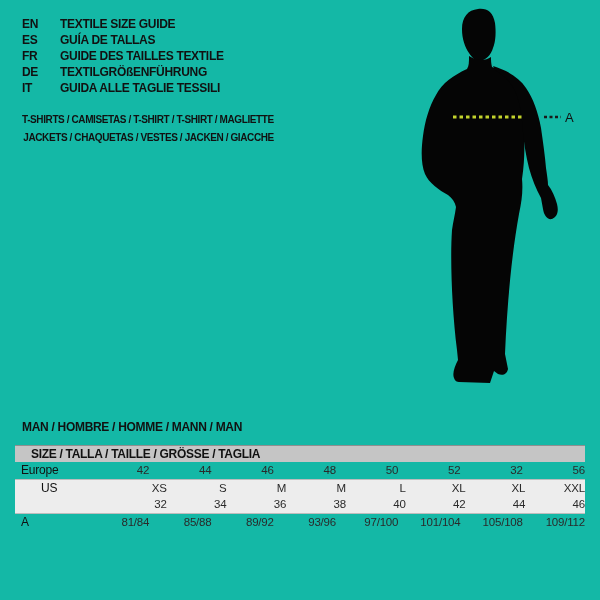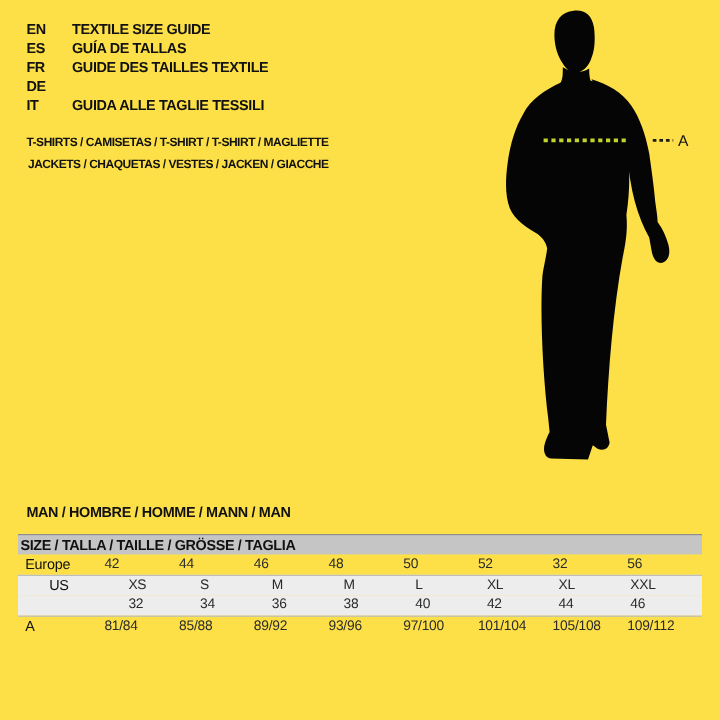--- a/index.html
+++ b/index.html
@@ -1,42 +1,42 @@
 <!DOCTYPE html>
 <html style="--figure: #050505; --measure_line: #c3d32d; --table_header_bg: #c5c5c5; --row_alt_bg: #ededed;"><head>
 <meta charset="utf-8">
 <style>
   html,body{margin:0;padding:0;background:#fff;}
   body{width:600px;height:600px;font-family:"Liberation Sans",sans-serif;color:#111;}
-  .page{position:relative;width:600px;height:600px;background:#fde047;overflow:hidden;}
+  .page{position:relative;width:600px;height:600px;background:#14b8a6;overflow:hidden;}
 
   
   .langs{position:absolute;top:16px;left:22px;}
   .lang-row{display:flex;height:16px;align-items:center;font-weight:bold;font-size:12px;letter-spacing:-0.3px;}
   .lang-code{width:38px;}
 
   
   .cats{position:absolute;top:111px;left:22px;font-weight:bold;font-size:10px;line-height:17.5px;letter-spacing:-0.4px;white-space:nowrap;text-align:right;}
 
   
   .figure-svg{position:absolute;left:395px;top:0;width:205px;height:400px;}
   .silhouette{fill:var(--figure,#050505);}
   .measure-label{font-family:"Liberation Sans",sans-serif;font-size:13px;fill:#111;}
 
   
   .man-title{position:absolute;left:22px;top:420px;font-weight:bold;font-size:12px;letter-spacing:-0.3px;}
 
   
   .size-table{position:absolute;left:15px;top:445px;width:570px;font-size:12px;}
-  .thead{background:var(--table_header_bg,#c5c5c5);border-top:1px solid #8f8f8f;height:16px;line-height:16px;padding-left:2px;font-weight:bold;letter-spacing:-0.3px;}
+  .thead{background:var(--table_header_bg,#c5c5c5);border-top:1px solid #8f8f8f;height:16px;line-height:16px;padding-left:16px;font-weight:bold;letter-spacing:-0.3px;}
   .trow{display:flex;height:16.5px;align-items:center;}
   .trow.alt{background:var(--row_alt_bg,#ededed);padding-left:20px;}
   .trow.sep{border-top:1px solid #bdbdbd;}
   .tlabel{width:66px;padding-left:6px;letter-spacing:-0.2px;}
-  .tcell{flex:1;text-align:left;color:#2a2a2a;font-size:11.5px;letter-spacing:-0.2px;}
+  .tcell{flex:1;text-align:right;color:#2a2a2a;font-size:11.5px;letter-spacing:-0.2px;}
 
   
   .footnote{position:absolute;left:22px;top:548px;font-weight:bold;font-size:12px;letter-spacing:-0.3px;}
 </style>
 </head>
 <body>
 
 <div class="page">
 
   <div class="langs">
@@ -47,20 +47,21 @@
     <div class="lang-row">
       <span class="lang-code">ES</span>
       <span class="lang-label">GUÍA DE TALLAS</span>
     </div>
     <div class="lang-row">
       <span class="lang-code">FR</span>
       <span class="lang-label">GUIDE DES TAILLES TEXTILE</span>
     </div>
     <div class="lang-row">
       <span class="lang-code">DE</span>
+      <span class="lang-label">TEXTILGRÖßENFÜHRUNG</span>
     </div>
     <div class="lang-row">
       <span class="lang-code">IT</span>
       <span class="lang-label">GUIDA ALLE TAGLIE TESSILI</span>
     </div>
   </div>
 
   <div class="cats">
     <div>T-SHIRTS / CAMISETAS / T-SHIRT / T-SHIRT / MAGLIETTE</div>
     <div>JACKETS / CHAQUETAS / VESTES / JACKEN / GIACCHE</div>

